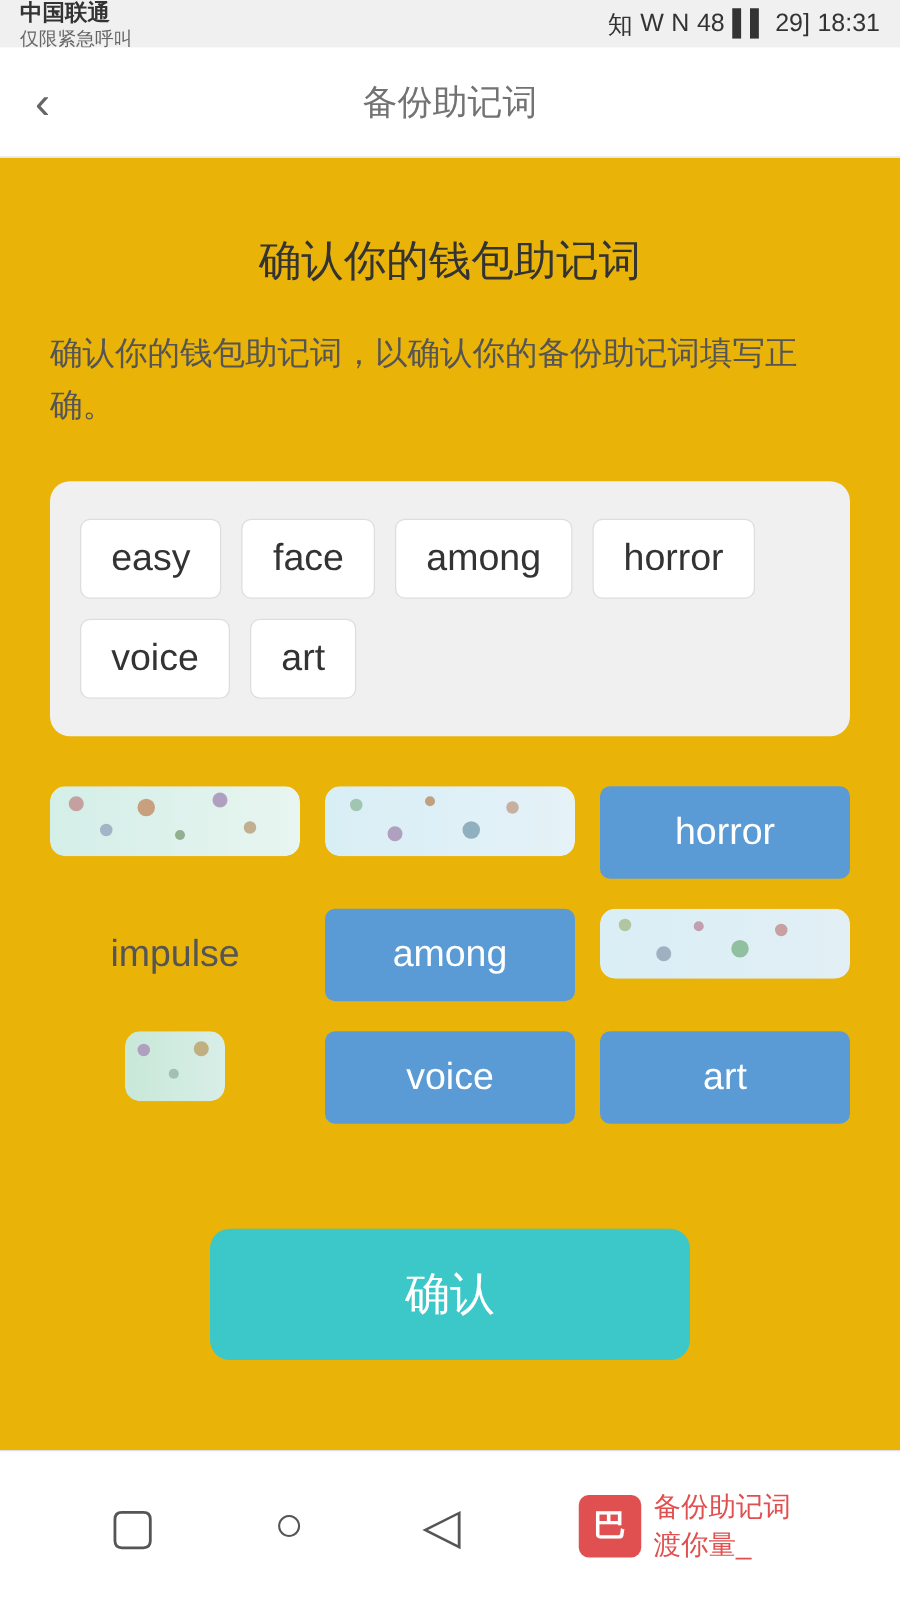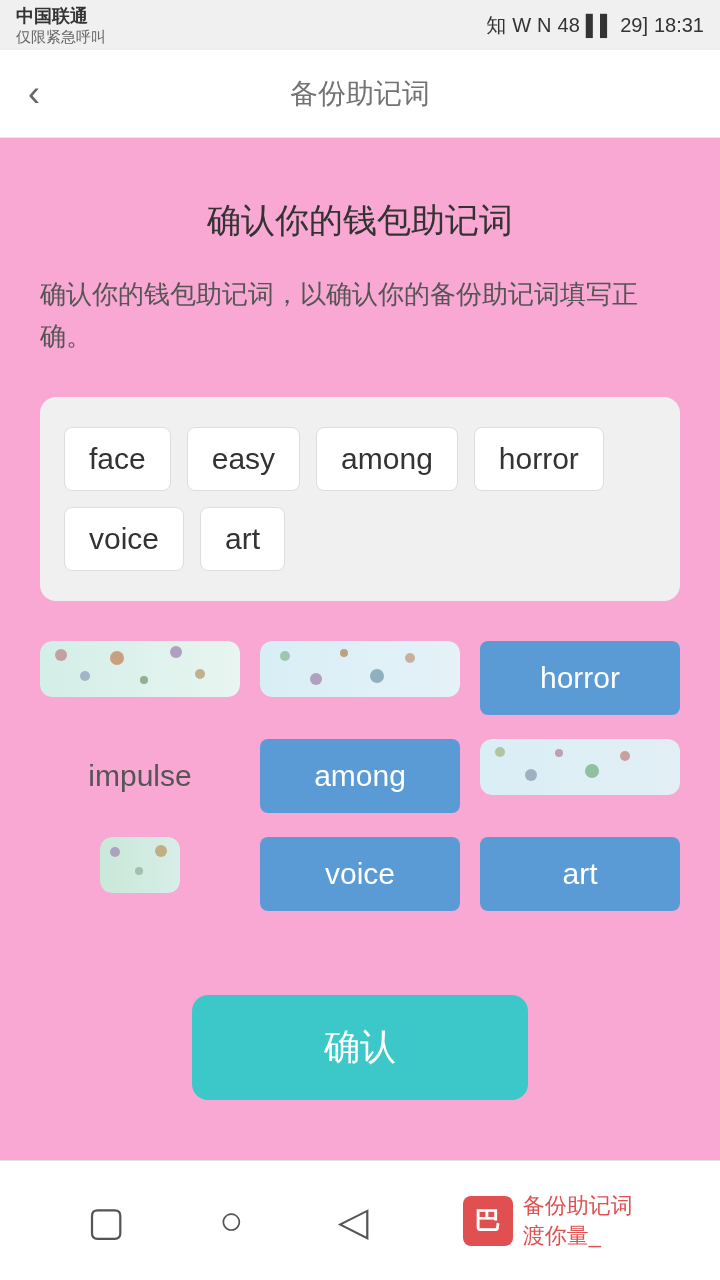--- a/index.html
+++ b/index.html
@@ -9,21 +9,21 @@
       min-height: 1280px;
       background: #f5f5f5;
       font-family: 'PingFang SC', 'Hiragino Sans GB', 'Microsoft YaHei', sans-serif;
       display: flex;
       flex-direction: column;
     }
 
     
     .status-bar {
       background: #f0f0f0;
-      height: 50px;
+      height: 38px;
       display: flex;
       align-items: center;
       justify-content: space-between;
       padding: 0 16px;
       font-size: 22px;
       color: #333;
     }
     .status-left { display: flex; flex-direction: column; font-size: 18px; }
     .status-carrier { font-weight: bold; }
     .status-notification { font-size: 15px; color: #666; }
@@ -48,21 +48,21 @@
     }
     .header-title {
       font-size: 28px;
       font-weight: 500;
       color: #737373;
     }
 
     
     .main {
       flex: 1;
-      background: #f9a8d4;
+      background: #eab308;
       padding: 0 40px 40px 40px;
     }
 
     .page-subtitle {
       text-align: center;
       font-size: 34px;
       font-weight: 500;
       color: #333;
       margin-top: 60px;
       margin-bottom: 30px;
@@ -146,21 +146,21 @@
     }
 
     .polka-dot {
       position: absolute;
       border-radius: 50%;
     }
 
     
     .confirm-btn {
       display: block;
-      width: 336px;
+      width: 384px;
       margin: 0 auto;
       background: #3cc8c8;
       color: white;
       font-size: 36px;
       text-align: center;
       padding: 28px 0;
       border-radius: 16px;
       border: none;
       cursor: pointer;
     }
@@ -225,22 +225,22 @@
 <div class="header">
   <span class="header-back">‹</span>
   <span class="header-title">备份助记词</span>
 </div>
 
 <div class="main">
   <div class="page-subtitle">确认你的钱包助记词</div>
   <div class="page-description">确认你的钱包助记词，以确认你的备份助记词填写正确。</div>
 
   <div class="selected-box">
+    <div class="word-chip">easy</div>
     <div class="word-chip">face</div>
-    <div class="word-chip">easy</div>
     <div class="word-chip">among</div>
     <div class="word-chip">horror</div>
     <div class="word-chip">voice</div>
     <div class="word-chip">art</div>
   </div>
 
   <div class="word-grid">
 
     <div style="cursor:pointer;">
       <div class="polka-cover">

